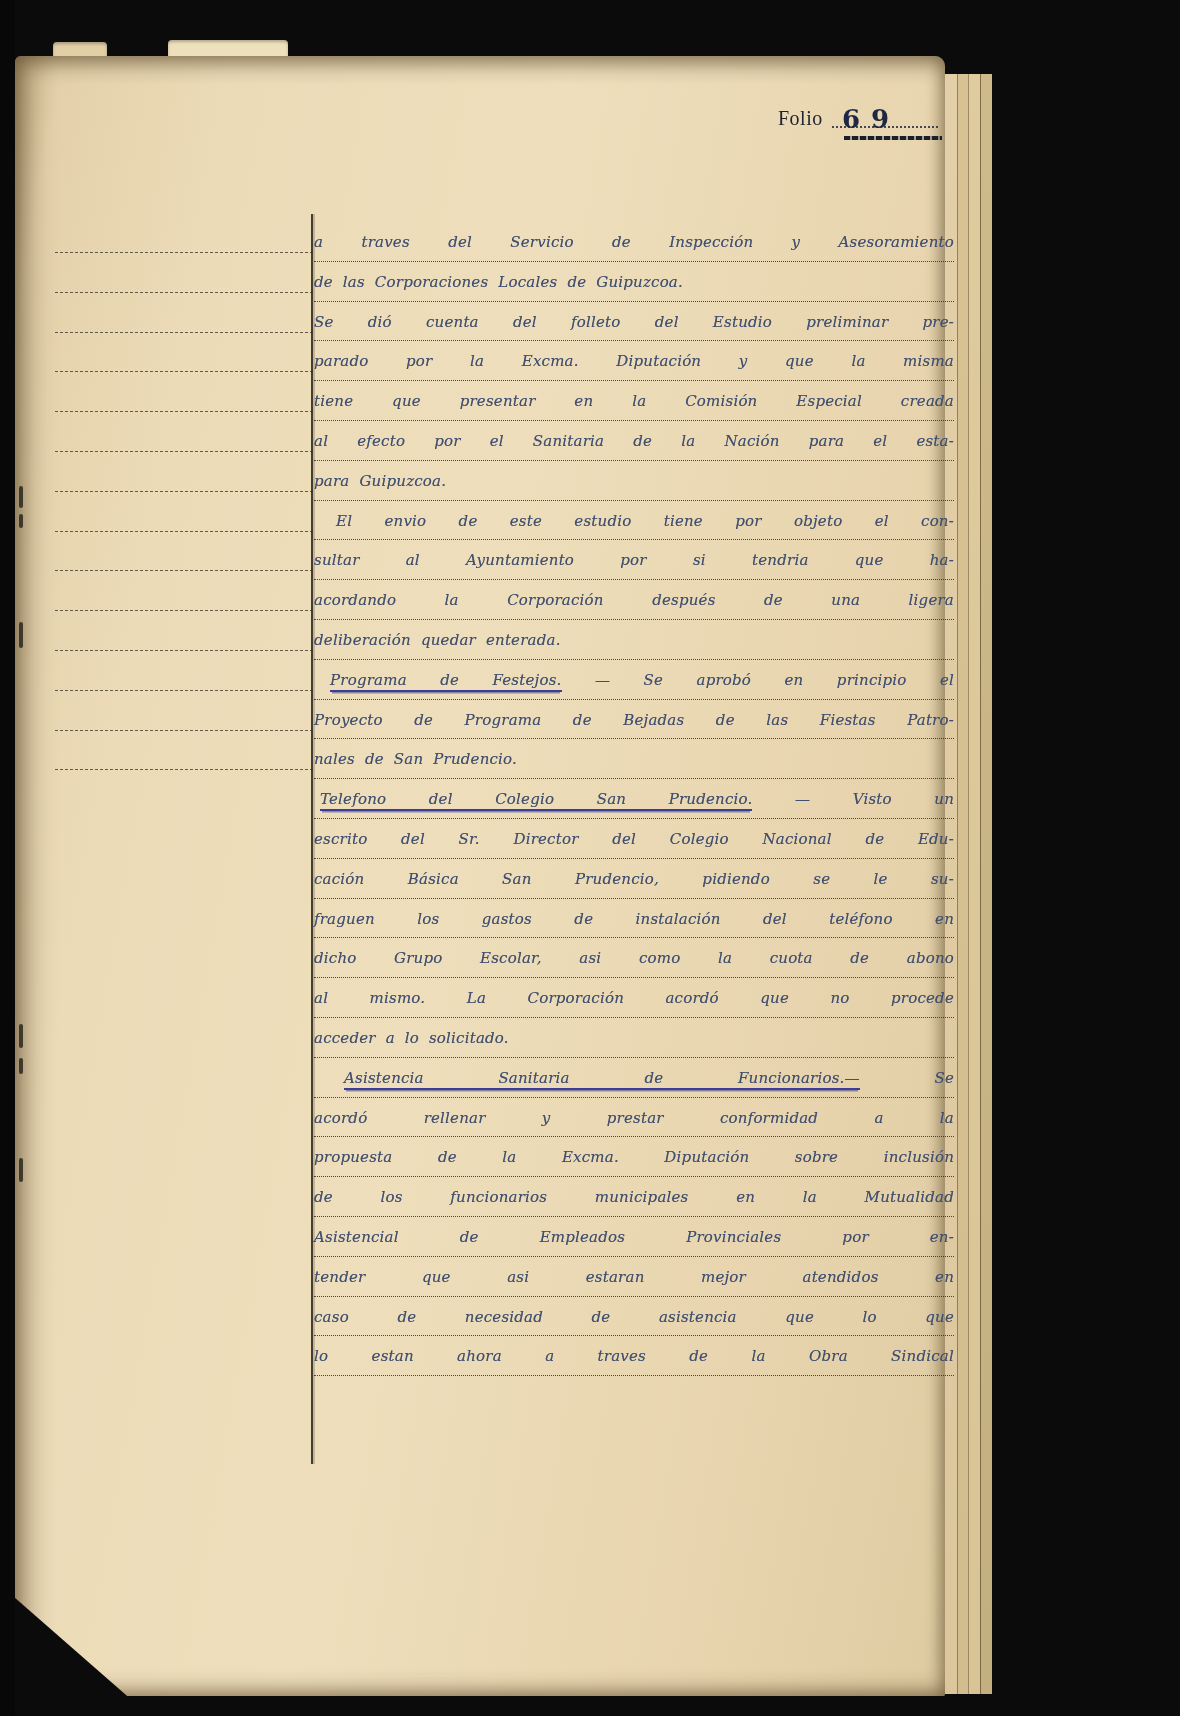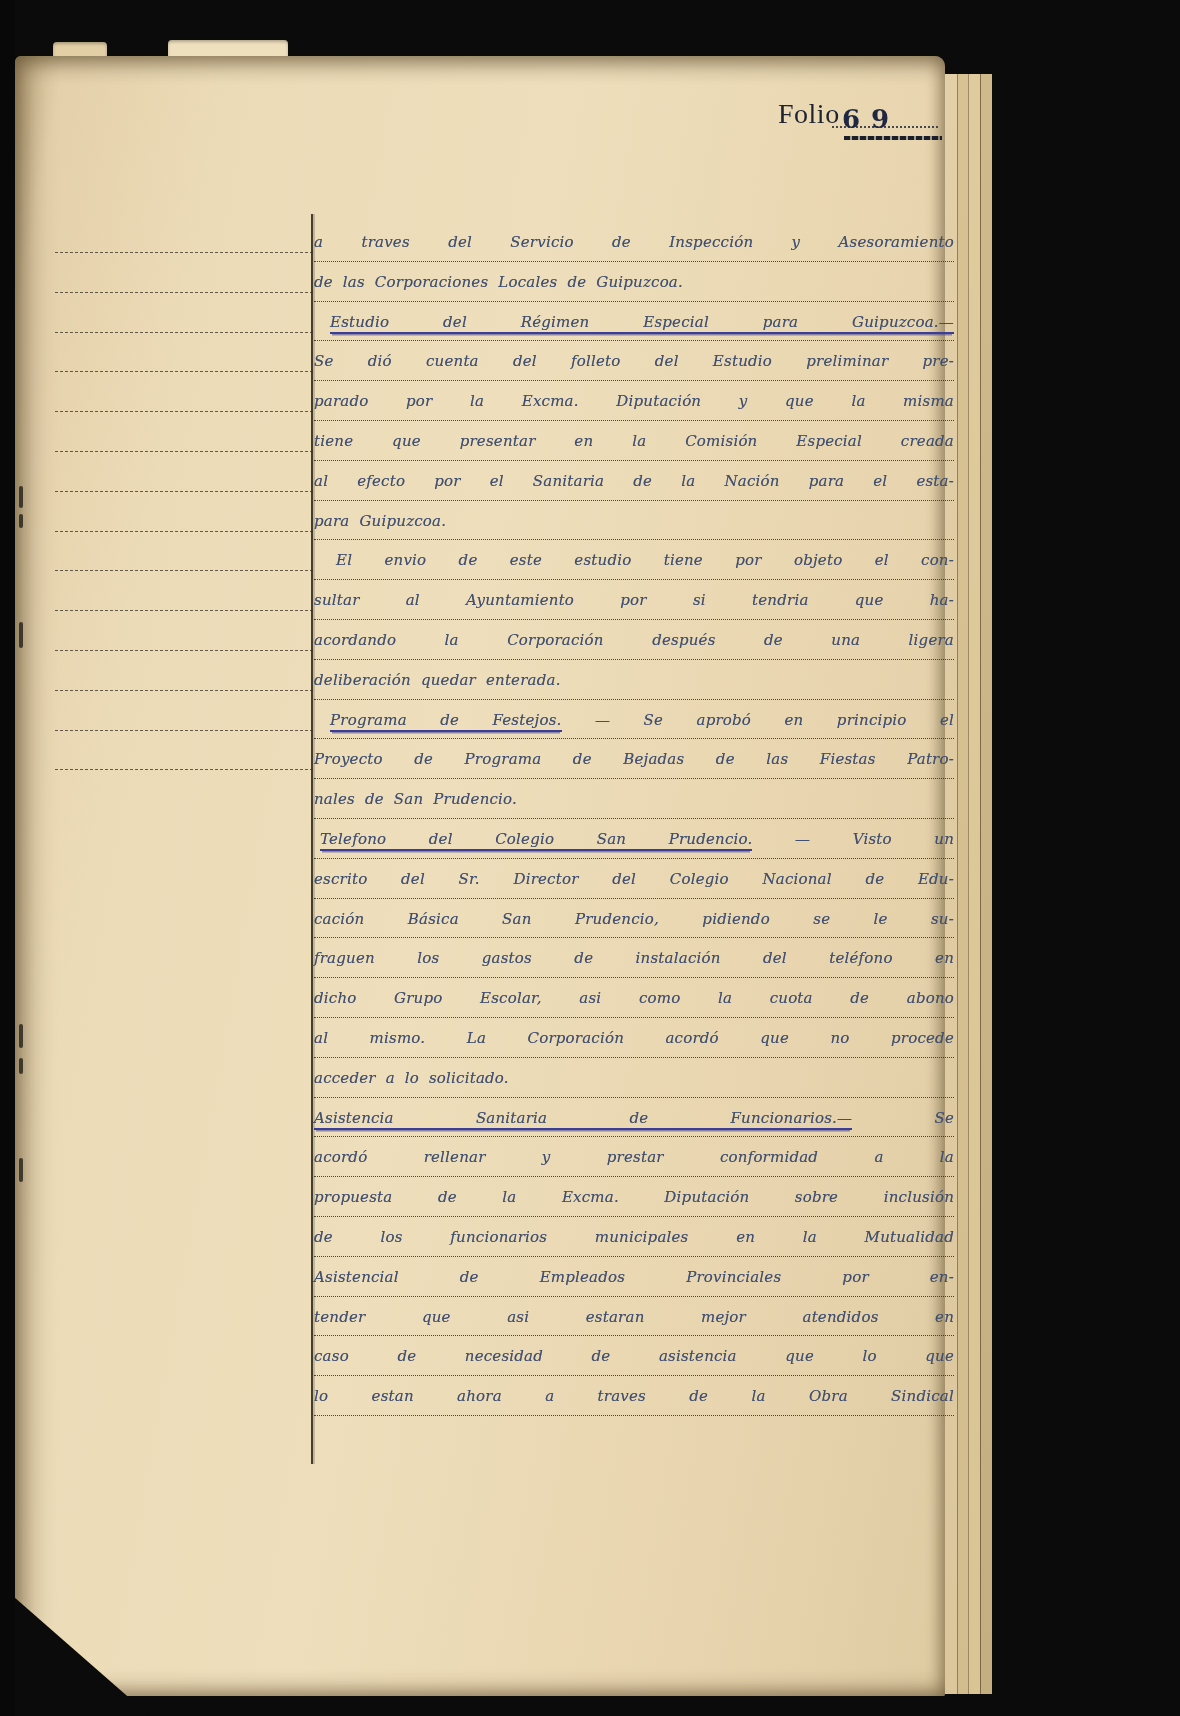--- a/index.html
+++ b/index.html
@@ -19,21 +19,21 @@
   .paper{position:absolute;left:15px;top:56px;width:930px;height:1640px;
          background:linear-gradient(100deg,#cdb88e 0%,#e4d1ab 4%,#ecdbb7 18%,#eedebb 46%,#e8d5af 78%,#dfcba2 100%);
          border-radius:6px 10px 2px 2px;
          box-shadow:inset 14px 0 26px rgba(70,50,22,.38), inset 0 10px 18px rgba(60,45,20,.28),
                     inset -6px 0 14px rgba(90,70,40,.25), inset 0 -8px 16px rgba(90,70,40,.22);}
   
   .stitch{position:absolute;left:4px;width:4px;background:#2c2720;border-radius:2px;opacity:.85;}
   
   .folio{position:absolute;left:763px;top:34px;width:162px;height:60px;}
   .folio-label{position:absolute;left:0;bottom:20px;font-family:"Liberation Serif",serif;
-               font-size:28px;color:#1d2330;letter-spacing:.5px;}
+               font-size:20px;color:#1d2330;letter-spacing:.5px;}
   .folio-leader{position:absolute;left:54px;right:2px;bottom:22px;border-bottom:2px dotted #2a3040;opacity:.85;}
   .folio-number{position:absolute;left:64px;bottom:16px;font-family:"DejaVu Serif",serif;font-weight:bold;
                 font-size:26px;letter-spacing:11px;color:#1f2843;}
   .folio-heavy-rule{position:absolute;left:66px;right:-2px;bottom:10px;height:4px;
                 background:repeating-linear-gradient(90deg,#1a1f2e 0 6px,rgba(26,31,46,.3) 6px 8px);}
   
   .margin-rules{position:absolute;left:40px;top:196px;width:258px;}
   .mrule{height:38.8px;border-top:1px dashed rgba(52,46,32,.75);}
   .margin-rules .mrule:first-child{border-top:1px dashed rgba(52,46,32,.75);}
   
@@ -92,41 +92,40 @@
         <div class="mrule"></div>
         <div class="mrule"></div>
         <div class="mrule"></div>
         <div class="mrule"></div>
         <div class="mrule"></div>
       </div>
     <div class="vrule"></div>
     <div class="text-area" id="textArea">
         <div class="mline"><span>a traves del Servicio de Inspección y Asesoramiento</span></div>
         <div class="mline short"><span>de las Corporaciones Locales de Guipuzcoa.</span></div>
-        <div class="mline" style="padding-left: 16px;"><span class="hl">Estudio del Régimen Especial para Guipuzcoa.—</span></div>
         <div class="mline"><span>Se dió cuenta del folleto del Estudio preliminar pre-</span></div>
         <div class="mline"><span>parado por la Excma. Diputación y que la misma</span></div>
         <div class="mline"><span>tiene que presentar en la Comisión Especial creada</span></div>
         <div class="mline"><span>al efecto por el Sanitaria de la Nación para el esta-</span></div>
         <div class="mline short"><span>para Guipuzcoa.</span></div>
         <div class="mline" style="padding-left: 22px;"><span>El envio de este estudio tiene por objeto el con-</span></div>
         <div class="mline"><span>sultar al Ayuntamiento por si tendria que ha-</span></div>
         <div class="mline"><span>acordando la Corporación después de una ligera</span></div>
         <div class="mline short"><span>deliberación quedar enterada.</span></div>
         <div class="mline" style="padding-left: 16px;"><span class="hl">Programa de Festejos.</span><span> — Se aprobó en principio el</span></div>
         <div class="mline"><span>Proyecto de Programa de Bejadas de las Fiestas Patro-</span></div>
         <div class="mline short"><span>nales de San Prudencio.</span></div>
         <div class="mline" style="padding-left: 6px;"><span class="hl">Telefono del Colegio San Prudencio.</span><span> — Visto un</span></div>
         <div class="mline"><span>escrito del Sr. Director del Colegio Nacional de Edu-</span></div>
         <div class="mline"><span>cación Básica San Prudencio, pidiendo se le su-</span></div>
         <div class="mline"><span>fraguen los gastos de instalación del teléfono en</span></div>
         <div class="mline"><span>dicho Grupo Escolar, asi como la cuota de abono</span></div>
         <div class="mline"><span>al mismo. La Corporación acordó que no procede</span></div>
         <div class="mline short"><span>acceder a lo solicitado.</span></div>
-        <div class="mline" style=""><span class="hl">Asistencia Sanitaria de Funcionarios.—</span><span> Se</span></div>
+        <div class="mline" style="padding-left: 30px;"><span class="hl">Asistencia Sanitaria de Funcionarios.—</span><span> Se</span></div>
         <div class="mline"><span>acordó rellenar y prestar conformidad a la</span></div>
         <div class="mline"><span>propuesta de la Excma. Diputación sobre inclusión</span></div>
         <div class="mline"><span>de los funcionarios municipales en la Mutualidad</span></div>
         <div class="mline"><span>Asistencial de Empleados Provinciales por en-</span></div>
         <div class="mline"><span>tender que asi estaran mejor atendidos en</span></div>
         <div class="mline"><span>caso de necesidad de asistencia que lo que</span></div>
         <div class="mline"><span>lo estan ahora a traves de la Obra Sindical</span></div>
       </div>
   </div>
 

